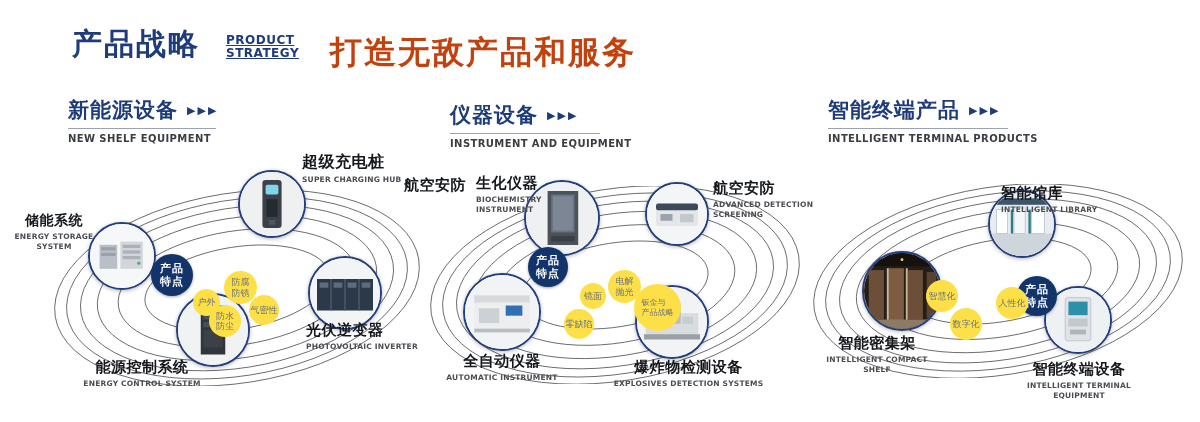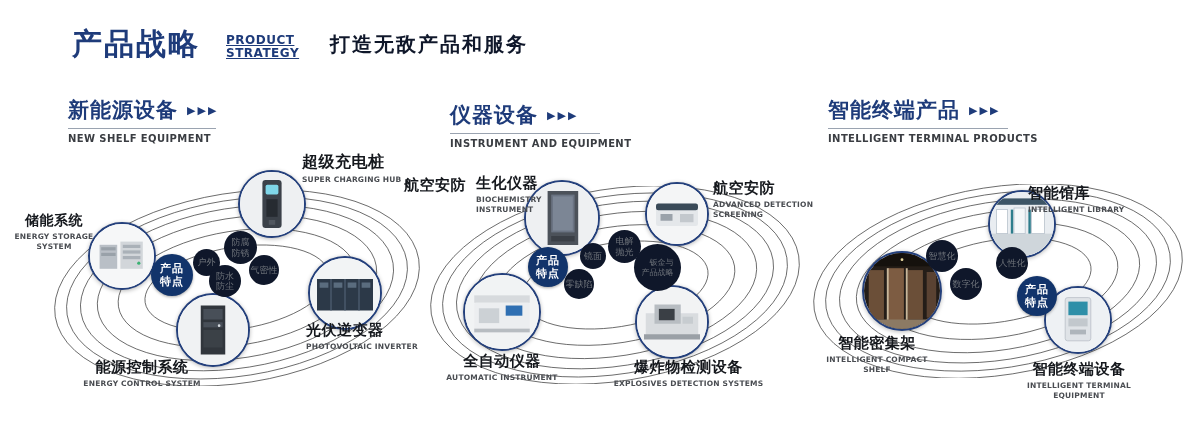--- a/index.html
+++ b/index.html
@@ -4,21 +4,21 @@
 <style>
   * { margin:0; padding:0; box-sizing:border-box; }
   html,body { background:#ffffff; }
   .stage {
     position:relative; width:1200px; height:422px; background:#ffffff;
     font-family:"DejaVu Sans","Liberation Sans",sans-serif; overflow:hidden;
   }
   .abs { position:absolute; }
   .brand-cn { font-size:30px; font-weight:800; color:#1e3b7a; letter-spacing:2px; }
   .brand-en { font-size:12px; font-weight:700; color:#1e3b7a; line-height:1.1; letter-spacing:0.5px; }
-  .tagline  { font-size:20px; font-weight:800; color:#0f172a; letter-spacing:2px; }
+  .tagline  { font-size:32px; font-weight:800; color:#c2410c; letter-spacing:2px; }
 
   .sec-title .row { display:flex; align-items:center; gap:9px; }
   .sec-title .cn  { font-size:21px; font-weight:800; color:#1e3b7a; letter-spacing:1px; }
   .sec-title .arrows { font-size:11px; font-weight:800; color:#1e3b7a; letter-spacing:2px; }
   .sec-title .rule { height:1px; background:#9aa3b0; margin-top:4px; }
   .sec-title .en  { font-size:10px; font-weight:700; color:#3a3d42; margin-top:4px; letter-spacing:0.4px; }
 
   .orbits { position:absolute; }
 
   .node {
@@ -27,23 +27,23 @@
   }
   .node svg { display:block; width:100%; height:100%; }
 
   .badge {
     position:absolute; border-radius:50%; background:#12346b; color:#ffffff;
     display:flex; align-items:center; justify-content:center; text-align:center;
     font-weight:700; font-size:11px; line-height:1.2; white-space:pre-line;
     box-shadow:0 1px 3px rgba(0,0,0,0.35); letter-spacing:1px;
   }
   .bubble {
-    position:absolute; border-radius:50%; background:#0f172a; color:#6d7279;
-    display:flex; align-items:center; justify-content:center; text-align:right;
-    font-size:9px; line-height:1.15; white-space:pre-line; font-weight:500;
+    position:absolute; border-radius:50%; background:#fde047; color:#6d7279;
+    display:flex; align-items:center; justify-content:center; text-align:left;
+    font-size:9px; line-height:1.15; white-space:pre-line; font-weight:500;margin-top:40px;
   }
   .bubble-lg { font-size:8px; }
 
   .nlabel { position:absolute; }
   .nlabel .cn { font-size:15px; font-weight:800; color:#15181d; letter-spacing:0.5px; }
   .nlabel .en { font-size:7.5px; font-weight:700; color:#4a4d52; margin-top:2px;
                 white-space:pre-line; letter-spacing:0.2px; line-height:1.3; }
   .center { text-align:center; }
 </style>
 </head>
@@ -273,21 +273,21 @@
       <rect x="0" y="0" width="80" height="80" fill="#e9edf1"></rect>
       <rect x="0" y="8" width="80" height="8" fill="#3d5566"></rect>
       <rect x="0" y="52" width="80" height="28" fill="#cfd6db"></rect>
       <rect x="8" y="22" width="14" height="30" fill="#ffffff" stroke="#b8c2cc"></rect>
       <rect x="30" y="20" width="14" height="32" fill="#f4f7f9" stroke="#b8c2cc"></rect>
       <rect x="52" y="22" width="16" height="30" fill="#ffffff" stroke="#b8c2cc"></rect>
       <rect x="26" y="22" width="3" height="30" fill="#2e7d8c"></rect>
       <rect x="48" y="22" width="3" height="30" fill="#2e7d8c"></rect>
     </svg>
   </div>
-  <div class="nlabel" style="left:1028px;top:184px;">
+  <div class="nlabel" style="left:1001px;top:184px;">
     <div class="cn">智能馆库</div>
     <div class="en">INTELLIGENT LIBRARY</div>
   </div>
 
   <div class="node" style="left:862px;top:251px;width:80px;height:80px;">
     <svg viewBox="0 0 80 80">
       <rect x="0" y="0" width="80" height="80" fill="#241d18"></rect>
       <rect x="0" y="0" width="80" height="14" fill="#15110d"></rect>
       <circle cx="14" cy="7" r="1.5" fill="#e8d9a0"></circle>
       <circle cx="40" cy="7" r="1.5" fill="#e8d9a0"></circle>

